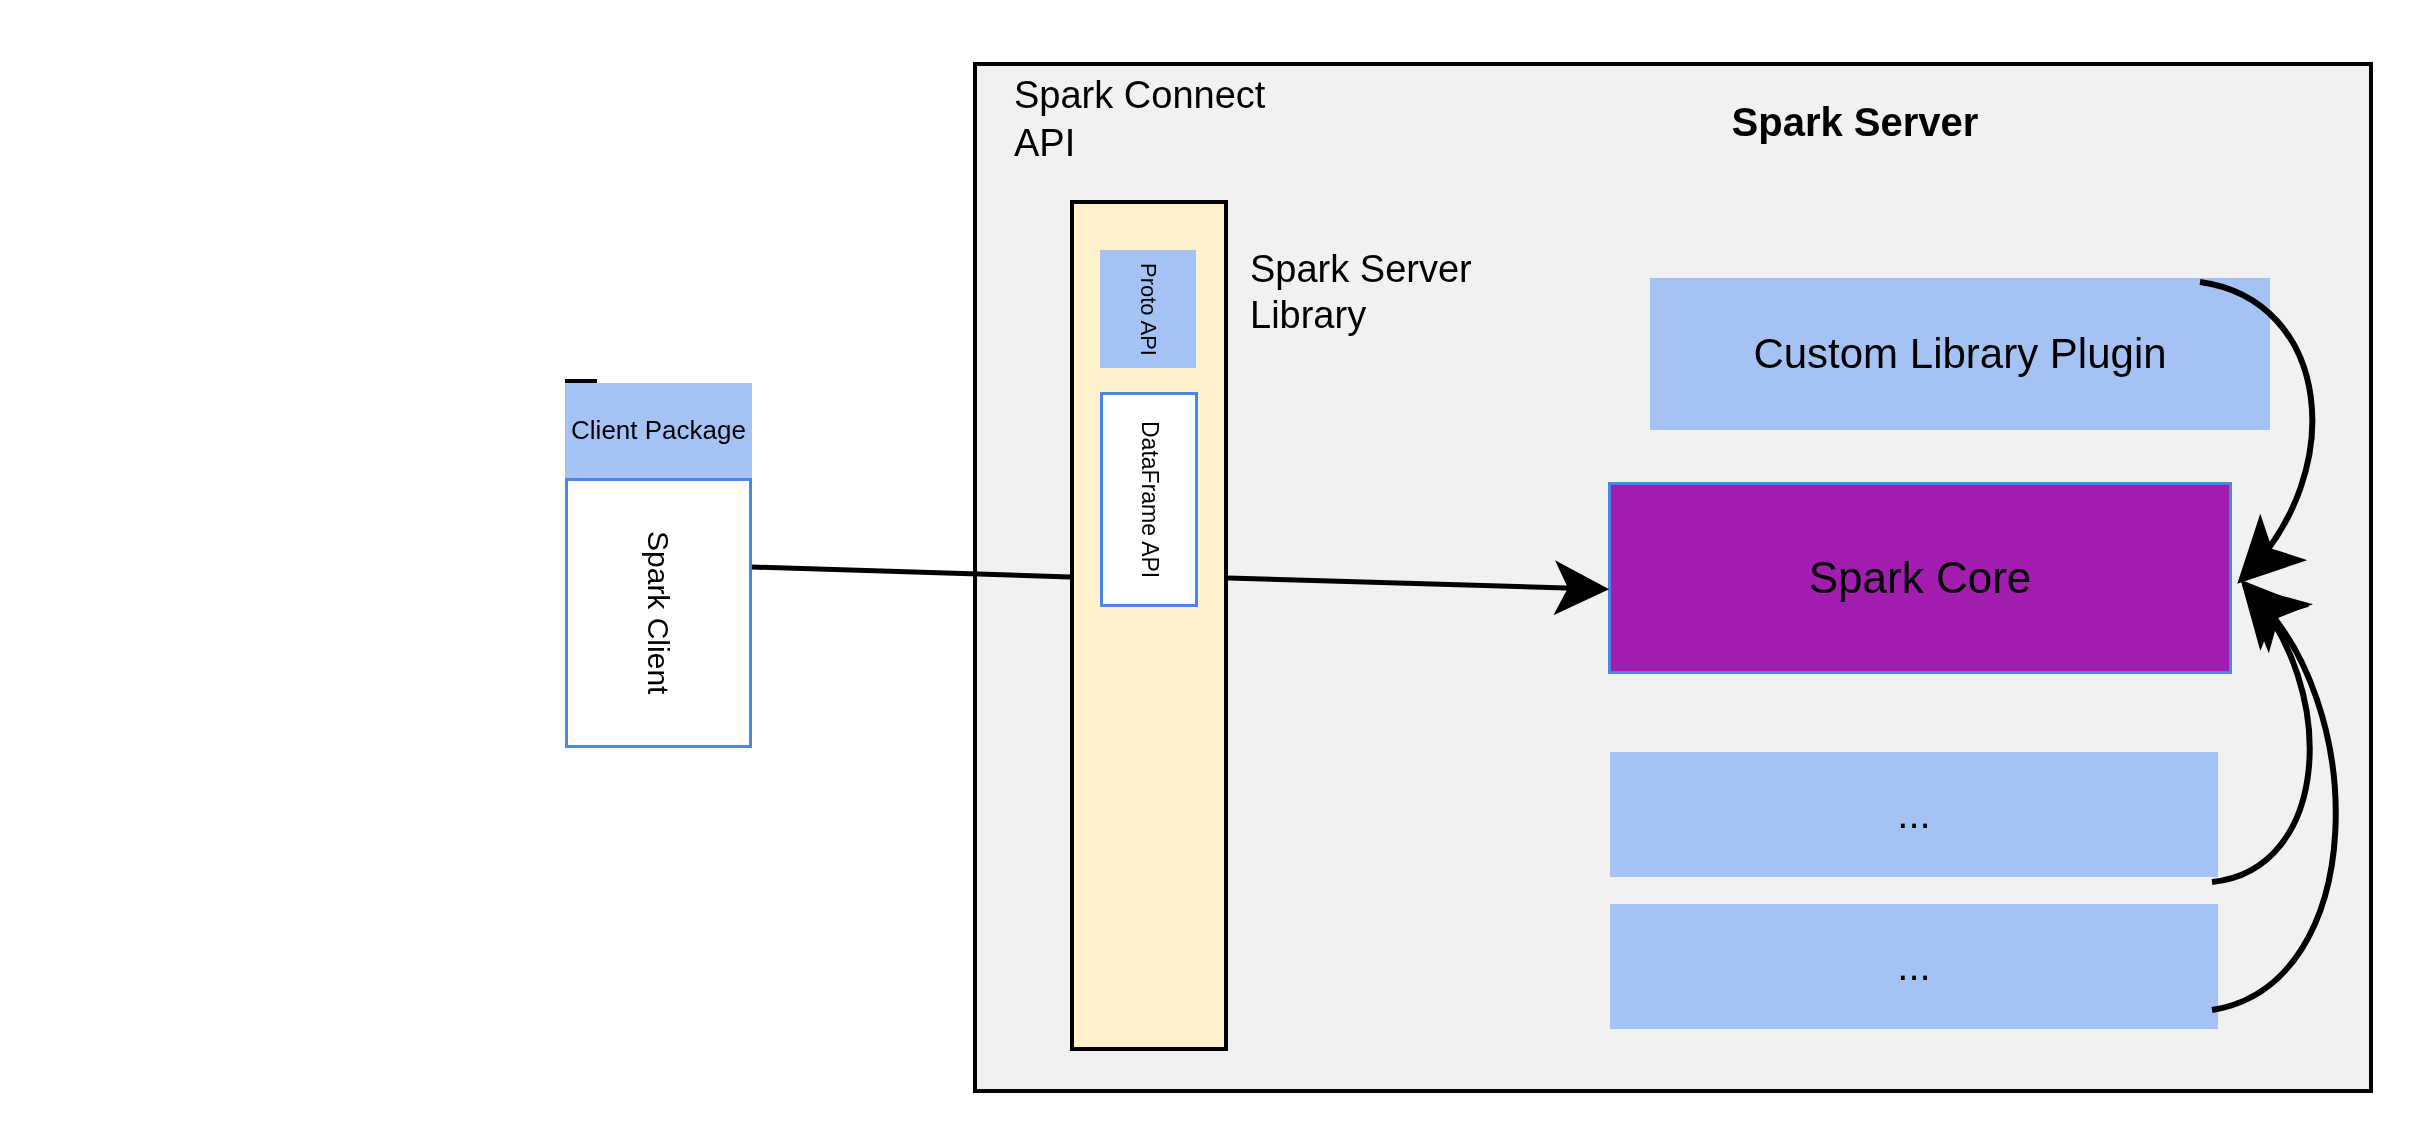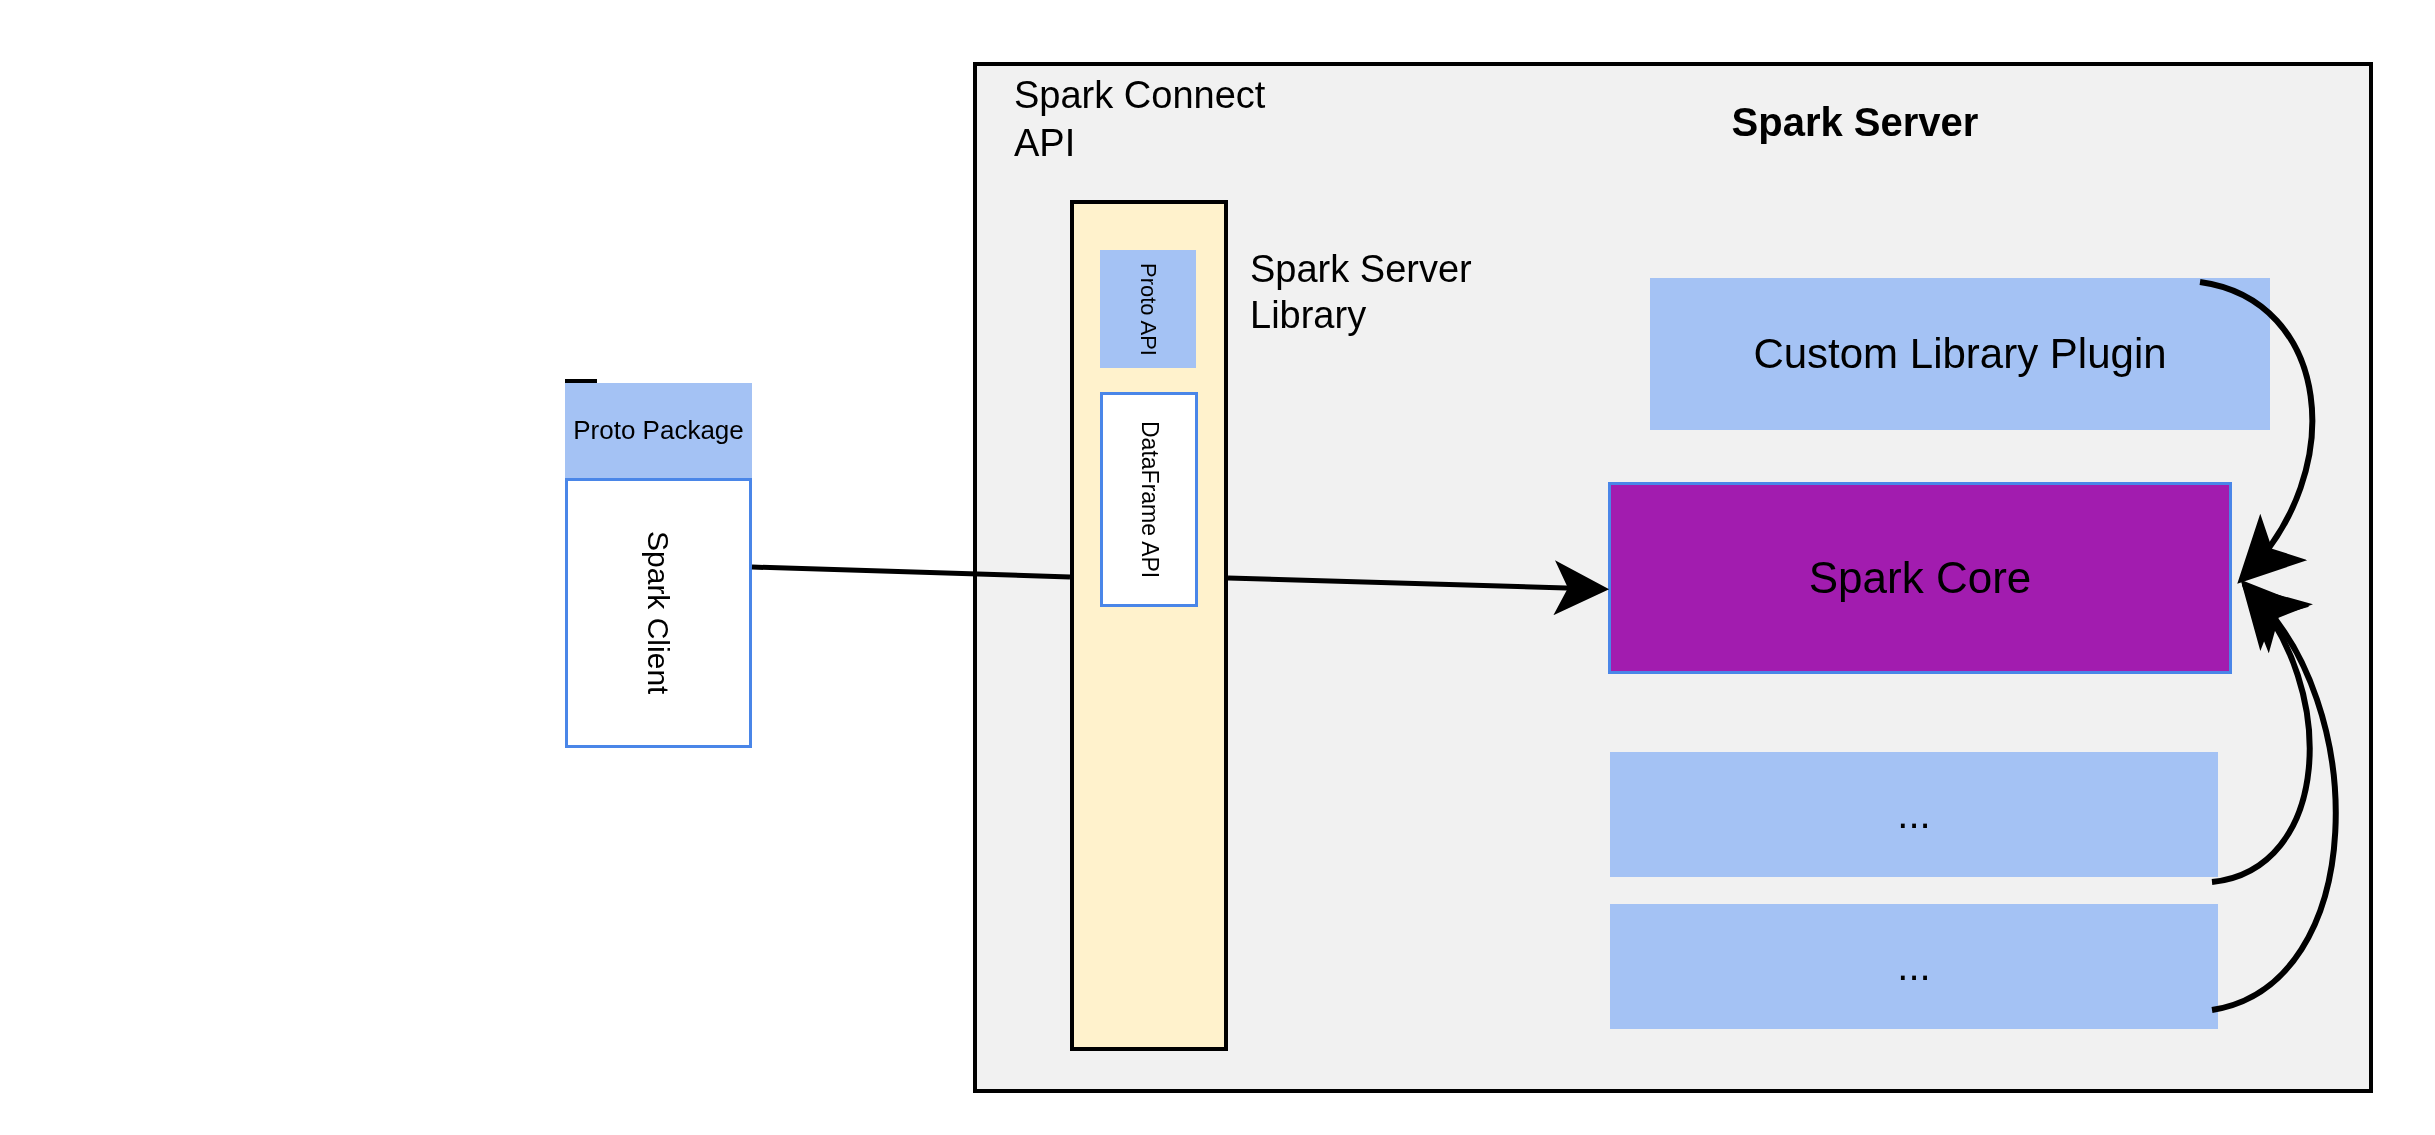--- a/index.html
+++ b/index.html
@@ -227,21 +227,21 @@
     <span>...</span>
   </div>
 
   <div class="box" id="ellipsis-two">
     <span>...</span>
   </div>
 
   <div id="client-app-top-overrun"></div>
 
   <div class="box" id="client-package">
-    <span>Proto
+    <span>Client
 Package</span>
   </div>
 
   <div class="box" id="spark-client">
     <span class="vtext">Spark Client</span>
   </div>
 
   <svg id="connectors" viewBox="0 0 2435 1135">
     <defs>
       <marker id="arrow" viewBox="0 0 12 12" refX="10" refY="6" markerWidth="11" markerHeight="11" orient="auto-start-reverse">

